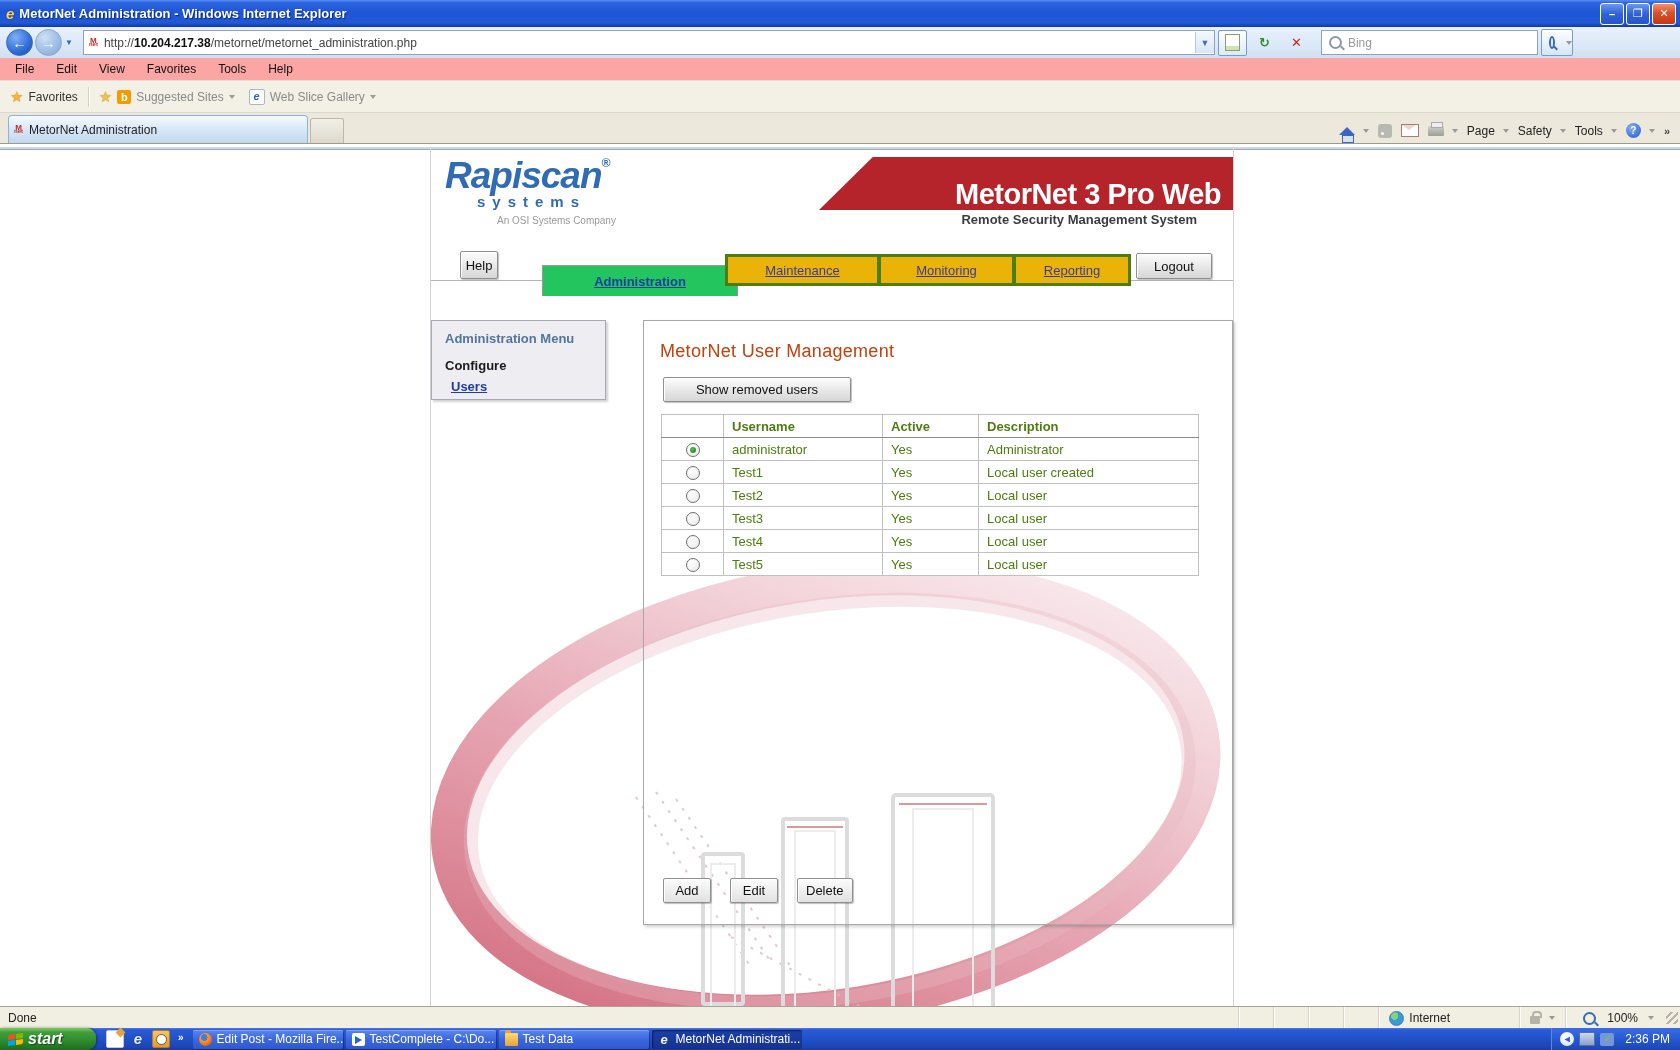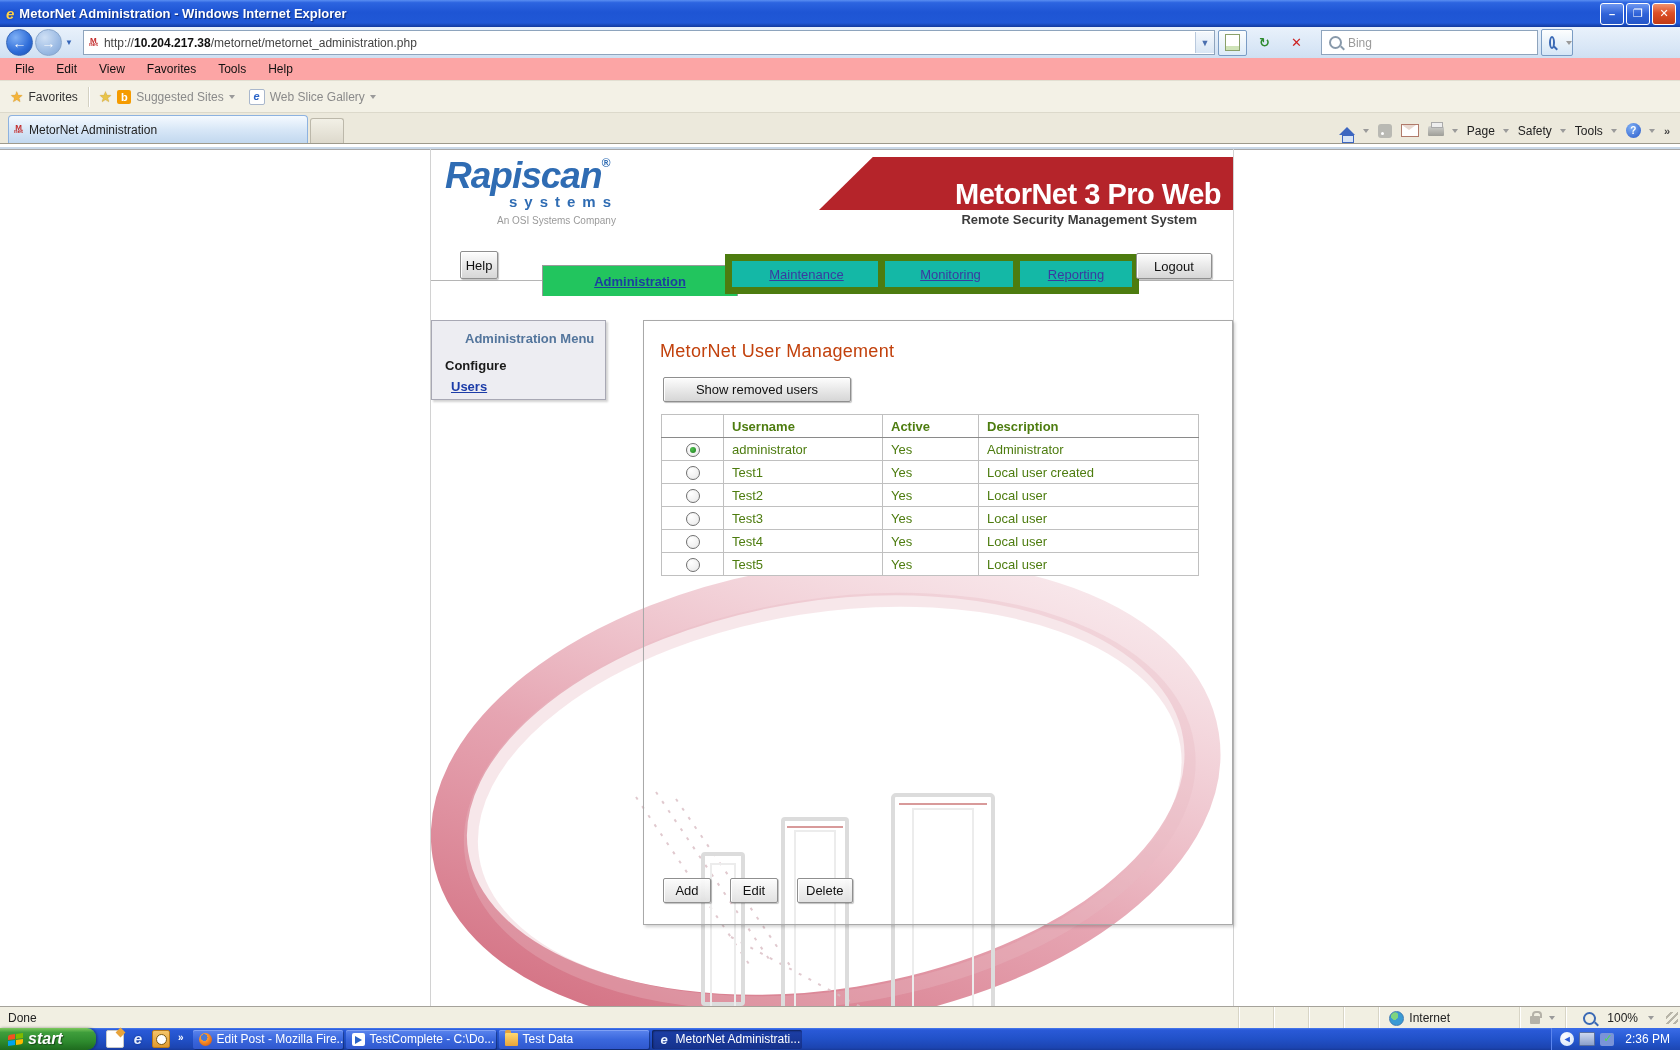--- a/index.html
+++ b/index.html
@@ -96,48 +96,48 @@
   .chev2{color:#444;font-size:11px;font-weight:bold;}
   
   .viewport{position:absolute;left:0;top:144px;width:100%;height:862px;background:#fff;overflow:hidden;}
   .vp-topline{position:absolute;left:0;top:3px;width:100%;height:2px;background:#c9d8e8;border-bottom:1px solid #a8a8a8;}
   .content{position:absolute;left:430px;top:5px;width:802px;height:1038px;
     border-left:1px solid #d2d2d2;border-right:1px solid #d2d2d2;}
   
   .logo{position:absolute;left:14px;top:8px;width:220px;}
   .logo .brand{color:#2f6cb3;font-size:37px;font-weight:bold;font-style:italic;letter-spacing:-1px;line-height:1;}
   .logo .reg{font-size:12px;vertical-align:top;}
-  .logo .sub{color:#2f6cb3;font-size:15px;font-weight:bold;letter-spacing:7px;margin:0 0 2px 64px;line-height:1;}
+  .logo .sub{color:#2f6cb3;font-size:15px;font-weight:bold;letter-spacing:7px;margin:0 0 2px 32px;line-height:1;}
   .logo .tagline{color:#9a9a9a;font-size:10px;margin:6px 0 0 52px;}
   .banner{position:absolute;left:388px;top:8px;width:414px;height:53px;background:#b5242a;
     clip-path:polygon(13% 0,100% 0,100% 100%,0 100%);display:flex;align-items:flex-end;justify-content:flex-end;}
   .banner .btitle{color:#fff;font-size:29px;font-weight:bold;letter-spacing:-0.5px;padding:0 12px 1px 0;line-height:1.05;}
   .bsub{position:absolute;left:388px;top:63px;width:378px;text-align:right;color:#3c3c3c;font-size:13px;font-weight:bold;}
   
   .navrow{position:absolute;left:0;top:100px;width:100%;height:31px;border-bottom:1px solid #b5b5b5;}
   .btn3d{background:linear-gradient(180deg,#fdfdfd,#e9e9e9 50%,#d6d6d6);border:1px solid #8f8f8f;
     border-radius:2px;box-shadow:inset 1px 1px 0 #fff,1px 1px 1px rgba(0,0,0,.25);
     font-size:13px;color:#111;display:flex;align-items:center;justify-content:center;}
   .nav-help{position:absolute;left:29px;top:2px;width:36px;height:26px;}
   .nav-logout{position:absolute;left:705px;top:4px;width:74px;height:24px;}
-  .tab{position:absolute;top:5px;height:26px;background:#14b8a6;border:7px solid #4d7c0f;
+  .tab{position:absolute;top:5px;height:26px;background:#eab308;border:3px solid #4d7c0f;
     display:flex;align-items:center;justify-content:center;font-size:13px;}
   .tab a{color:#3a3aa0;text-decoration:underline;}
   .tab.active{top:16px;height:30px;background:#22c55e;border:1px solid #9a9a9a;border-bottom:none;margin-left:15px;}
   .tab.active a{color:#1b3f9e;font-weight:bold;}
   .t-admin{left:96px;width:194px;}
   .t-maint{left:294px;width:149px;}
   .t-monit{left:447px;width:131px;}
   .t-report{left:582px;width:112px;}
   
   .watermark{position:absolute;left:0px;top:398px;width:802px;height:464px;z-index:0;pointer-events:none;}
   
   .sidebar{position:absolute;left:0;top:171px;width:160px;height:68px;background:#ededf2;
     border:1px solid #a8a8b4;box-shadow:2px 2px 2px rgba(0,0,0,.18);padding:10px 0 0 13px;z-index:2;}
-  .sidebar .sb-title{color:#53759c;font-weight:bold;font-size:13px;margin-left:20px;}
+  .sidebar .sb-title{color:#53759c;font-weight:bold;font-size:13px;}
   .sidebar .sb-section{color:#1a1a1a;font-weight:bold;font-size:13px;margin-top:12px;}
   .sidebar .sb-link{color:#1c3ca8;font-weight:bold;font-size:13px;text-decoration:underline;margin:6px 0 0 6px;display:inline-block;}
   
   .panel{position:absolute;left:212px;top:171px;width:588px;height:603px;background:transparent;
     border:1px solid #a9a9a9;box-shadow:2px 2px 3px rgba(0,0,0,.18);z-index:1;}
   .panel h1{position:absolute;left:16px;top:20px;margin:0;font-size:18px;color:#c2410c;font-weight:normal;letter-spacing:.3px;}
   .showbtn{position:absolute;left:19px;top:56px;width:186px;height:23px;}
   .usertable{position:absolute;left:17px;top:93px;border-collapse:collapse;background:#fff;
     border:1px solid #8a8a8a;font-size:13px;color:#4d7c0f;}
   .usertable th,.usertable td{border:1px solid #c0c0c0;padding:0 8px;height:22px;text-align:left;font-size:13px;}

